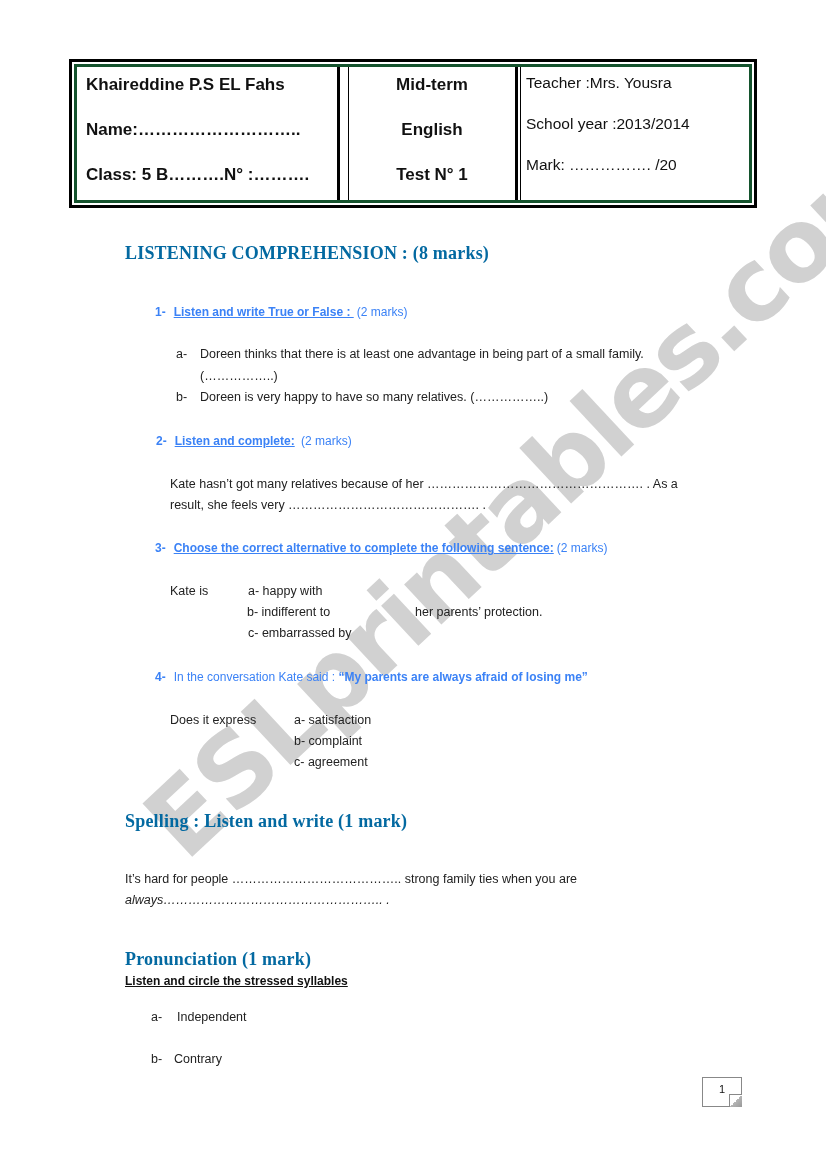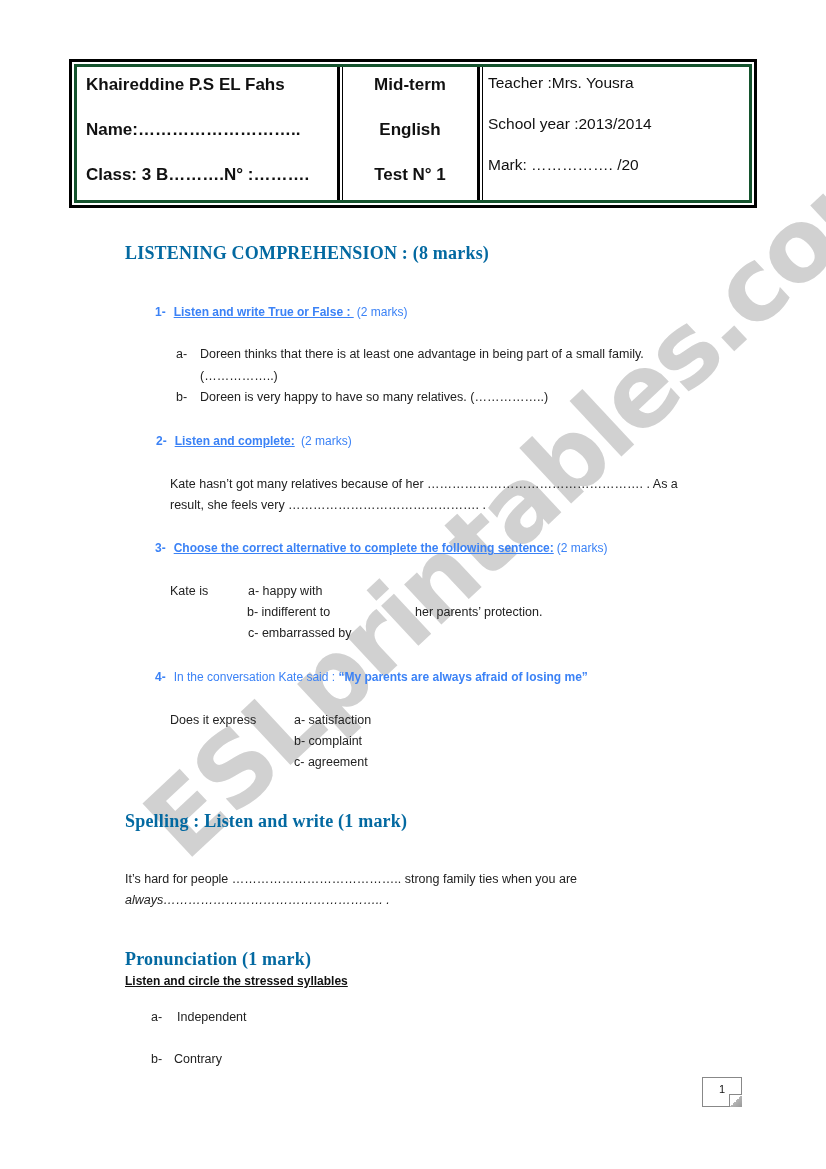--- a/index.html
+++ b/index.html
@@ -14,21 +14,21 @@
     .header-box {
       position: absolute; left: 69px; top: 59px; width: 688px; height: 149px;
       border: 3px solid #000; box-sizing: border-box;
     }
     .header-inner {
       position: absolute; left: 2px; top: 2px; right: 2px; bottom: 2px;
       border: 3px solid #14532d; display: flex;
     }
     .hcell { position: relative; box-sizing: border-box; }
     .hcell.c1 { width: 263px; border-right: 3px solid #000; }
-    .hcell.c2 { width: 138px; border-right: 3px solid #000; margin-left: 2px; border-left: 1px solid #000; }
+    .hcell.c2 { width: 170px; border-right: 3px solid #000; margin-left: 8px; border-left: 1px solid #000; }
     .hcell.c3 { flex: 1; margin-left: 2px; border-left: 1px solid #000; }
     .hline { position: absolute; white-space: nowrap; }
     .c1 .hline { left: 9px; font-weight: bold; font-size: 17px; }
     .c2 .hline { left: 0; right: 0; text-align: center; font-weight: bold; font-size: 17px; }
     .c3 .hline { left: 5px; font-size: 15.5px; }
     .l1 { top: 8px; } .l2 { top: 53px; } .l3 { top: 98px; }
     .c3 .l1 { top: 7px; } .c3 .l2 { top: 48px; } .c3 .l3 { top: 89px; }
 
     
     .sec-title {
@@ -71,21 +71,21 @@
 
 <div class="page">
 
   <div class="watermark">ESLprintables.com</div>
 
   <div class="header-box">
     <div class="header-inner">
       <div class="hcell c1">
         <div class="hline l1">Khaireddine P.S  EL Fahs</div>
         <div class="hline l2">Name:………………………..</div>
-        <div class="hline l3">Class: 3 B……….N° :……….</div>
+        <div class="hline l3">Class: 5 B……….N° :……….</div>
       </div>
       <div class="hcell c2">
         <div class="hline l1">Mid-term</div>
         <div class="hline l2">English</div>
         <div class="hline l3">Test N° 1</div>
       </div>
       <div class="hcell c3">
         <div class="hline l1">Teacher :Mrs. Yousra</div>
         <div class="hline l2">School year :2013/2014</div>
         <div class="hline l3">Mark: ……………. /20</div>

